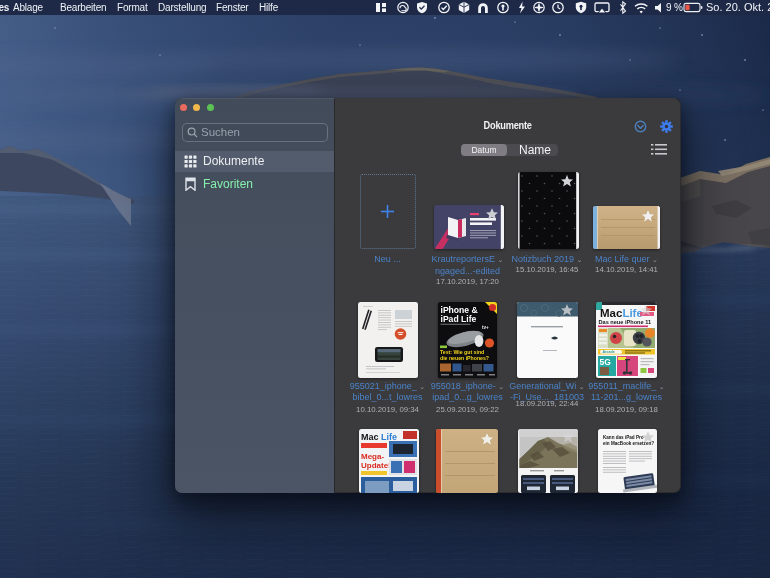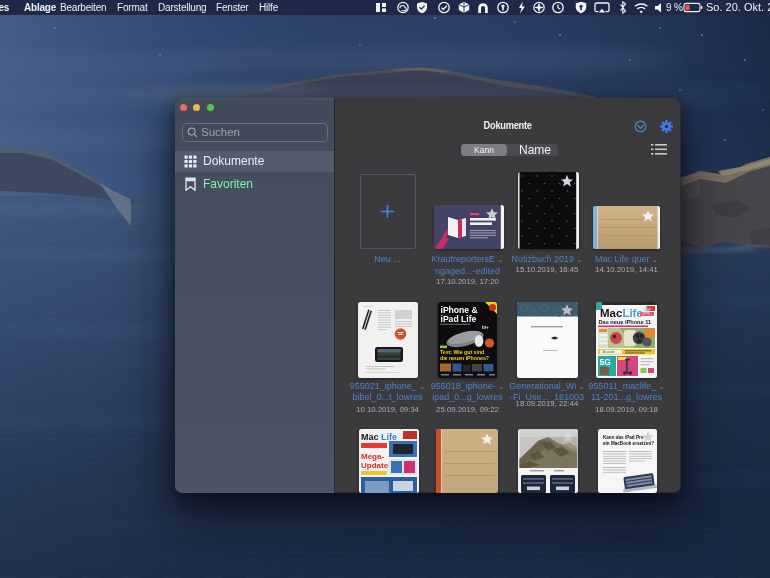--- a/index.html
+++ b/index.html
@@ -126,21 +126,21 @@
   <g opacity="0.35" filter="url(#blur2)">
     <ellipse cx="700" cy="250" rx="58" ry="1.6" fill="#93a0b4"></ellipse>
     <ellipse cx="656" cy="256" rx="22" ry="1.2" fill="#7b8aa2"></ellipse>
     <ellipse cx="748" cy="247" rx="20" ry="1.2" fill="#93a0b4"></ellipse>
   </g>
 </svg>
 
 <div class="abs" style="left:0;top:0;width:770px;height:15px;background:#1d2946;"></div>
 <div class="abs" style="left:0;top:0;width:770px;height:14px;color:#eef1f6;font-size:10px;letter-spacing:-0.2px;line-height:15px;white-space:nowrap;">
   <span class="abs" style="left:-1.5px;font-weight:bold;">es</span>
-  <span class="abs" style="left:24px;font-weight:bold;">Ablage</span>
+  <span class="abs" style="left:13px;">Ablage</span>
   <span class="abs" style="left:60px;">Bearbeiten</span>
   <span class="abs" style="left:117px;">Format</span>
   <span class="abs" style="left:158px;">Darstellung</span>
   <span class="abs" style="left:216px;">Fenster</span>
   <span class="abs" style="left:259px;">Hilfe</span>
   <span class="abs" style="left:666px;font-size:10px;">9 %</span>
   <span class="abs" style="left:706px;font-size:11px;letter-spacing:0;">So. 20. Okt. 2</span>
 </div>
 <svg class="abs" style="left:372px;top:0" width="340" height="15" viewBox="0 0 340 15">
   <g fill="#f2f4f8" stroke="none">
@@ -256,21 +256,21 @@
           <rect x="-6.8" y="-1.3" width="2.6" height="2.6"></rect>
           <rect x="4.2" y="-1.3" width="2.6" height="2.6"></rect>
         </g>
       </g>
       <circle r="1.8" fill="#2f3138"></circle>
     </g>
   </svg>
 
   <div class="abs" style="left:286px;top:45.5px;width:97px;height:12.5px;border-radius:4px;background:#4b4a4f;"></div>
   <div class="abs" style="left:286px;top:45.5px;width:46px;height:12.5px;border-radius:4px;background:#7f7d83;"></div>
-  <div class="abs" style="left:286px;top:45.5px;width:46px;height:13px;line-height:13px;text-align:center;color:#f4f4f6;font-size:8.5px;">Kann</div>
+  <div class="abs" style="left:286px;top:45.5px;width:46px;height:13px;line-height:13px;text-align:center;color:#f4f4f6;font-size:8.5px;">Datum</div>
   <div class="abs" style="left:337px;top:45.5px;width:46px;height:13px;line-height:13px;text-align:center;color:#f4f4f6;font-size:12px;">Name</div>
 
   <svg class="abs" style="left:476px;top:46px" width="16" height="11" viewBox="0 0 16 11" fill="#c9c9cd">
     <rect x="0" y="0" width="2.4" height="1.6"></rect>
         <rect x="4" y="0" width="12" height="1.6"></rect>
     <rect x="0" y="4.5" width="2.4" height="1.6"></rect>
         <rect x="4" y="4.5" width="12" height="1.6"></rect>
     <rect x="0" y="9" width="2.4" height="1.6"></rect>
         <rect x="4" y="9" width="12" height="1.6"></rect>
   </svg>

